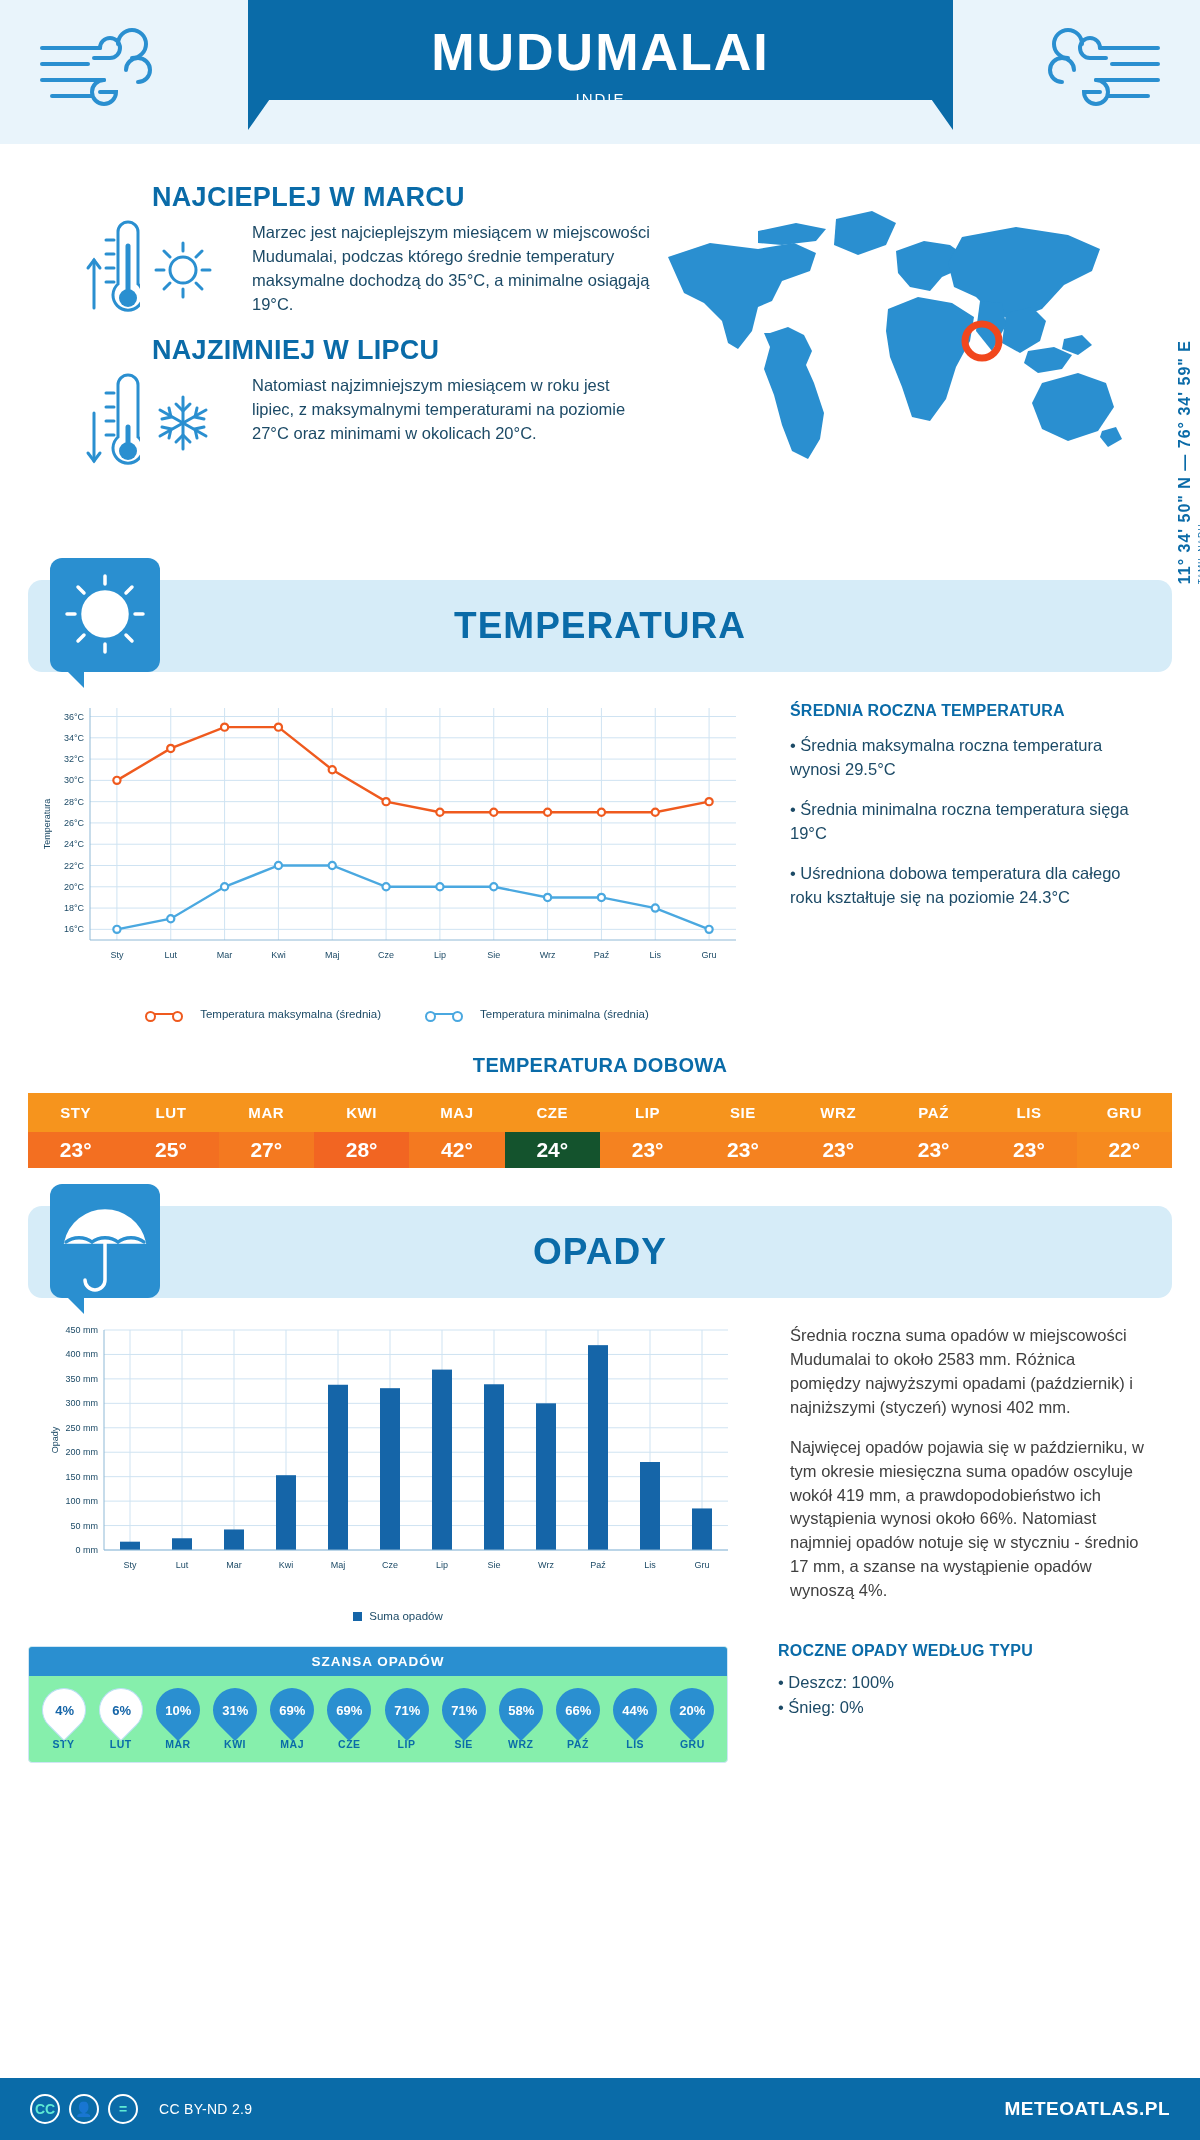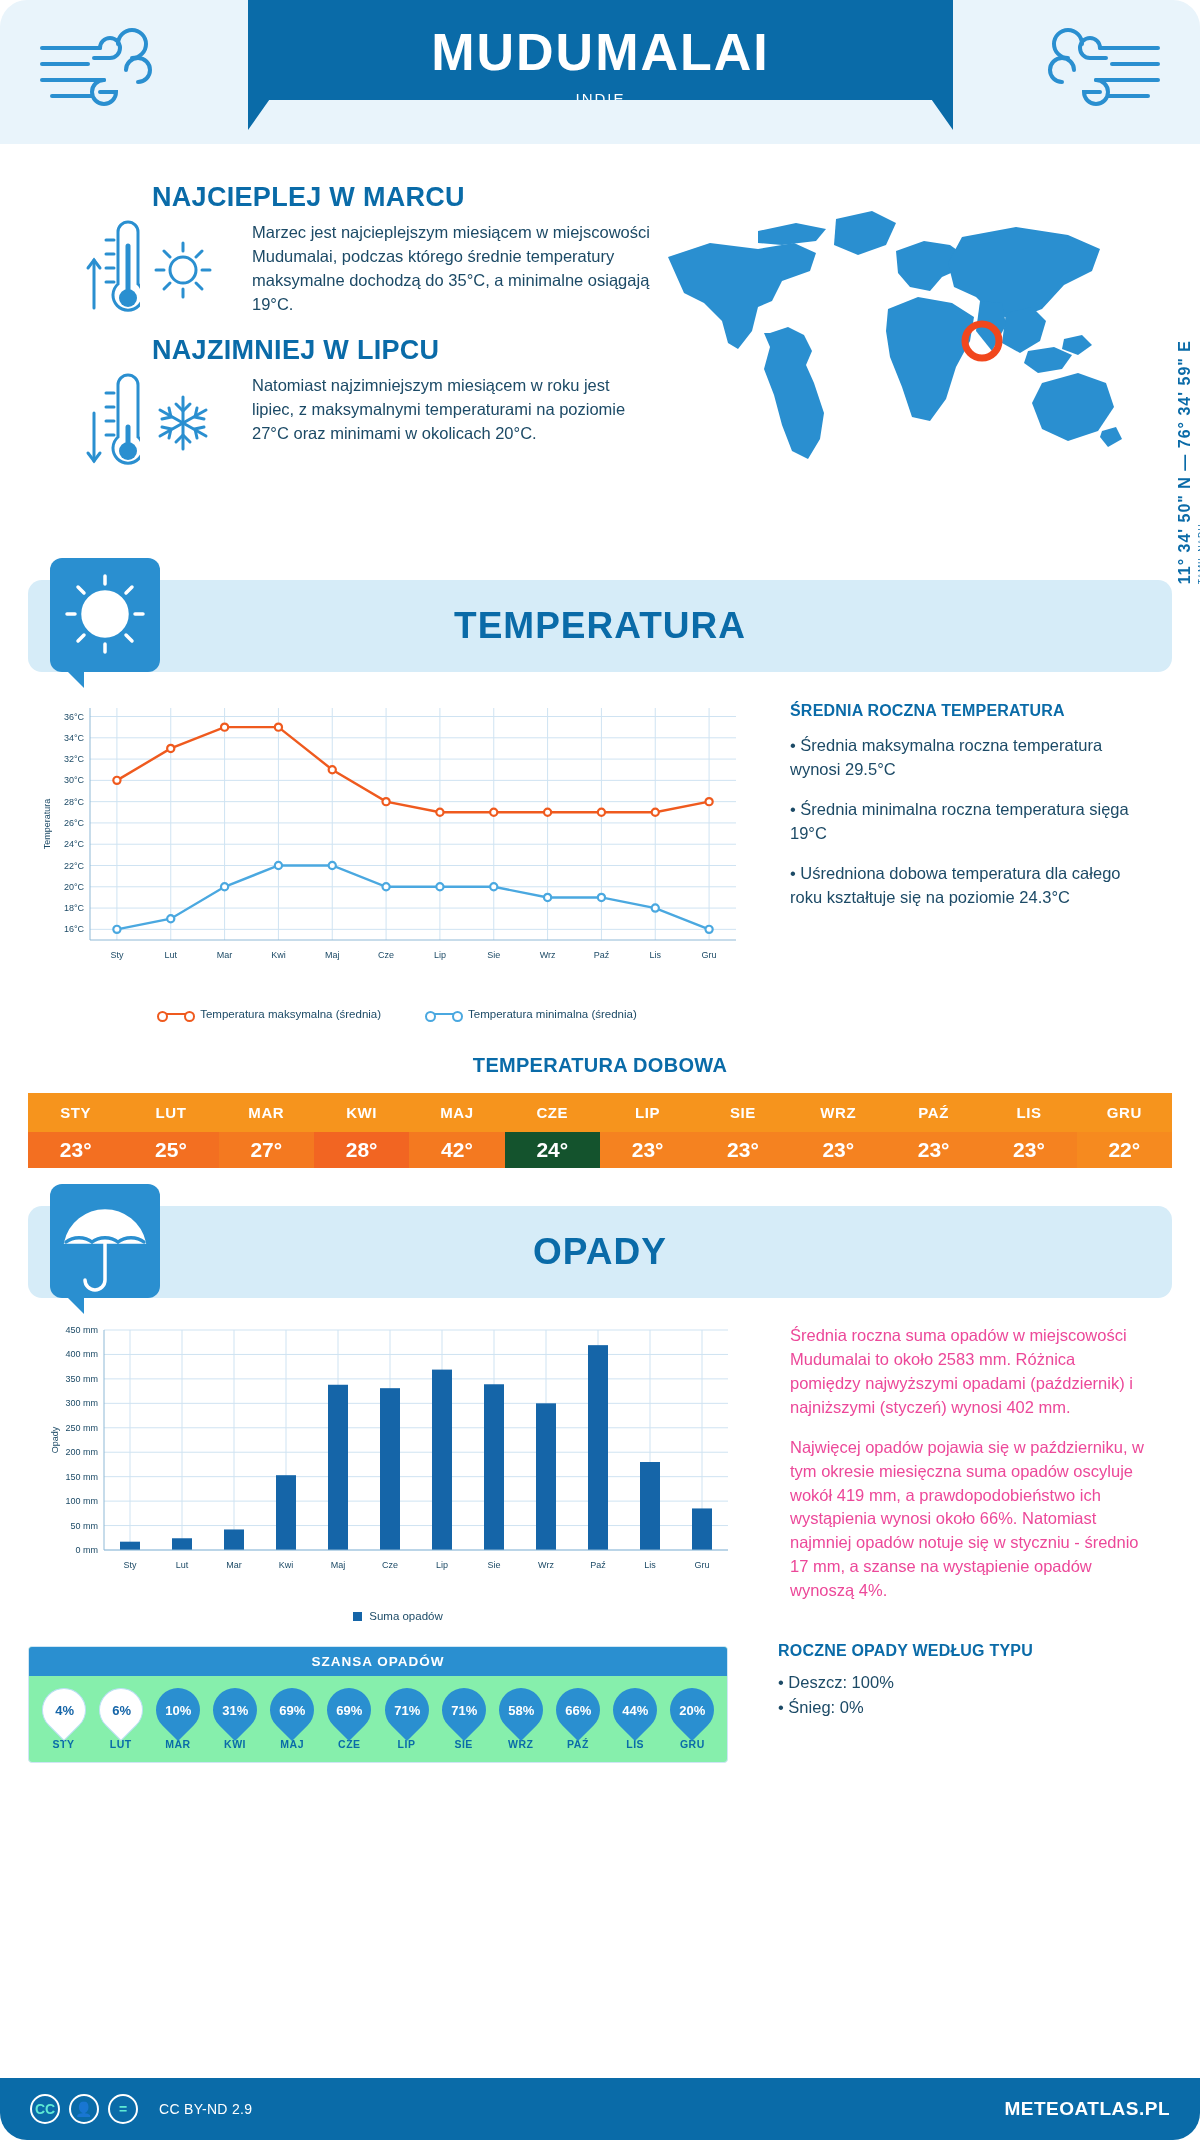--- a/index.html
+++ b/index.html
@@ -7,21 +7,20 @@
     width: 1200px;
     background: #ffffff;
     font-family: "Liberation Sans", sans-serif;
   }
   .page {
     position: relative;
     width: 1200px;
     height: 2140px;
     background: #ffffff;
     overflow: hidden;
-    border-radius: 27px;
   }
 
   
   .header {
     position: relative;
     height: 150px;
     background: #e9f4fb;
     border-bottom: 6px solid #ffffff;
   }
   .header-banner {
@@ -169,21 +168,21 @@
   }
 
   .legend-row {
     display: flex;
     justify-content: center;
     gap: 46px;
     margin-top: 10px;
     font-size: 11.5px;
     color: #1c4a66;
   }
-  .legend-item { display: flex; align-items: center; gap: 7px; }
+  .legend-item { display: flex; align-items: center; gap: 19px; }
   .legend-line {
     width: 34px; height: 0;
     border-top: 2px solid #ef5a1e;
     position: relative;
   }
   .legend-line.blue { border-top-color: #4aa8e0; }
   .legend-line:before, .legend-line:after {
     content: "";
     position: absolute;
     top: -4px;
@@ -228,21 +227,21 @@
   }
 
   
   .rain-body {
     display: flex;
     padding: 20px 28px 0 28px;
   }
   .rain-chart-wrap { width: 740px; }
   .rain-text { width: 390px; padding: 6px 10px 0 22px; }
   .rain-text p {
-    color: #ec4899;
+    color: #404040;
     font-size: 16.5px;
     line-height: 1.45;
     margin-bottom: 16px;
   }
 
   .rain-legend {
     display: flex;
     justify-content: center;
     margin-top: 8px;
     font-size: 11.5px;

